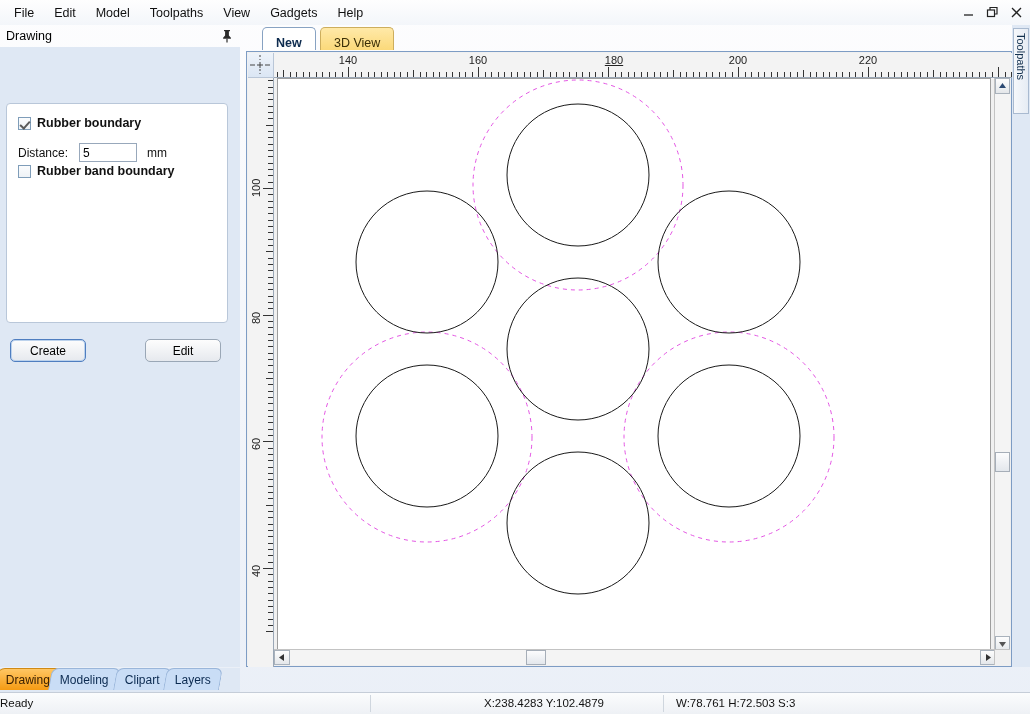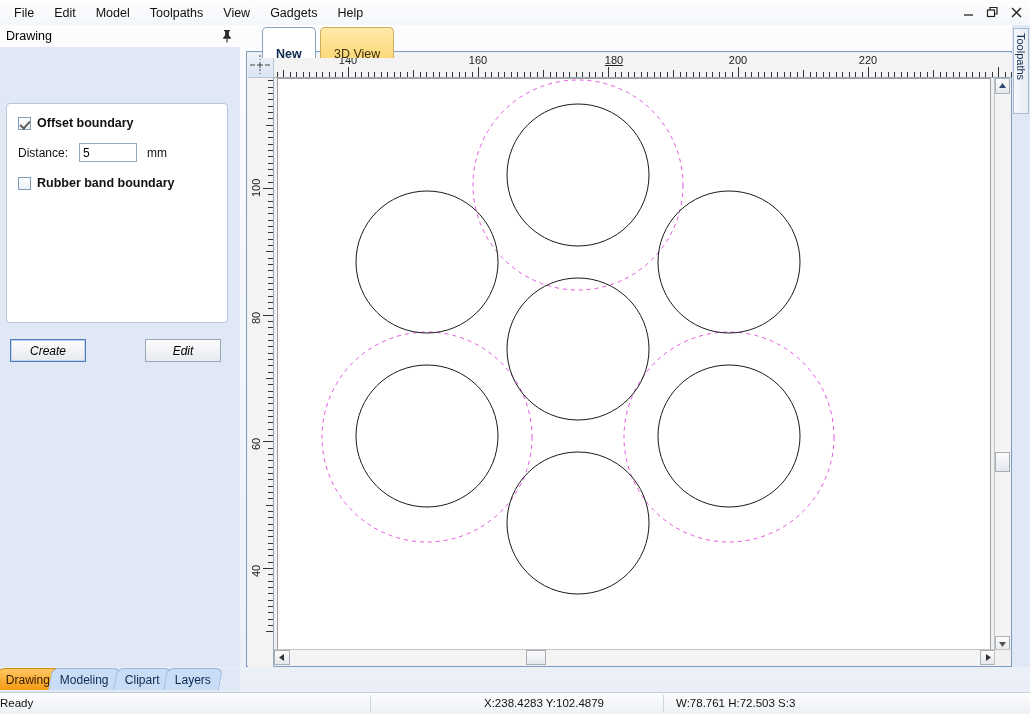--- a/index.html
+++ b/index.html
@@ -34,40 +34,40 @@
   #headercard{position:absolute;left:6px;top:10px;width:222px;height:37px;
     display:flex;align-items:center;background:#fff;
     border:1px solid #b9c7d9;border-radius:5px;box-sizing:border-box;}
   #headercard .hicon{width:42px;height:32px;margin-left:4px;flex:none;}
   #headercard .htxt{font-size:14px;font-weight:bold;color:#1a1a1a;margin-left:6px;}
 
   #optcard{position:absolute;left:6px;top:56px;width:222px;height:220px;
     background:#fff;border:1px solid #b9c7d9;border-radius:4px;box-sizing:border-box;}
   .chkrow{display:flex;align-items:center;padding:0;}
   #chk1{position:absolute;left:11px;top:12px;}
-  #chk2{position:absolute;left:11px;top:72px;justify-content:center;}
+  #chk2{position:absolute;left:11px;top:60px;justify-content:center;}
   .cbox{width:13px;height:13px;border:1px solid #7f9db9;background:#fff;
     display:inline-block;position:relative;box-sizing:border-box;flex:none;
     background:linear-gradient(#fbfcfd,#eef2f6);}
   .cbox.checked::after{content:"";position:absolute;left:3px;top:1px;width:4px;height:8px;
     border:solid #5a5a5a;border-width:0 2px 2px 0;transform:rotate(42deg);}
   .cblabel{font-size:12.5px;font-weight:bold;margin-left:6px;color:#111;}
   #distrow{position:absolute;left:11px;top:39px;display:flex;align-items:center;}
   #distrow .dlbl{font-size:12px;color:#111;}
   #distinput{width:58px;height:19px;margin-left:11px;border:1px solid #98a8bb;
     background:#fff;font-size:12px;font-family:"Liberation Sans",sans-serif;
     padding:1px 3px;box-sizing:border-box;color:#000;}
   #distunit{font-size:12px;margin-left:10px;color:#111;}
   #desc{position:absolute;left:14px;top:90px;width:196px;font-size:11.5px;
     line-height:14.5px;color:#111;}
 
   #createbtn,#closebtn{position:absolute;top:292px;height:23px;width:76px;
     font-size:12px;font-family:"Liberation Sans",sans-serif;color:#000;
     background:linear-gradient(#fdfdfd,#e6e9ee);
-    border:1px solid #9aa7b6;border-radius:0;cursor:default;font-style:italic;}
+    border:1px solid #9aa7b6;border-radius:5px;cursor:default;}
   #createbtn{left:10px;border-color:#4f7ec0;box-shadow:0 0 0 1px #bcd2ec inset;}
   #closebtn{left:145px;}
 
   
   #lefttabs{position:absolute;left:0;top:668px;width:240px;height:24px;
     background:#dfe8f4;}
   .ltab{position:absolute;top:0;height:22px;line-height:22px;font-size:12px;
     padding:0 9px;box-sizing:border-box;cursor:default;color:#0b2a50;
     background:#c9ddf6;border:1px solid #9ab6da;border-bottom:none;
     border-radius:7px 7px 0 0;transform:skewX(-10deg);}
@@ -83,21 +83,21 @@
     background:linear-gradient(90deg,#f6f8fb,#e6ecf4);
     border:1px solid #a9bad0;border-radius:0 0 0 0;box-sizing:border-box;}
   #rtab span{display:block;font-size:11px;white-space:nowrap;color:#13314f;
     transform:rotate(90deg);transform-origin:left top;
     position:absolute;left:13px;top:4px;}
 
   
   #docarea{position:absolute;left:246px;top:25px;width:766px;height:642px;}
   #tabstrip{position:absolute;left:0;top:0;width:766px;height:27px;}
   .dtab{position:absolute;top:2px;height:23px;line-height:23px;font-size:12.5px;
-    padding:15px 13px;box-sizing:border-box;border:1px solid #9bb0c9;
+    padding:4px 13px;box-sizing:border-box;border:1px solid #9bb0c9;
     border-bottom:none;border-radius:5px 5px 0 0;cursor:default;}
   .dtab.new{left:16px;background:#fff;font-weight:bold;color:#0d2b4e;z-index:3;
     border-color:#87a2c2;}
   .dtab.d3{left:74px;background:linear-gradient(#ffe9a8,#fbd97a);
     border-color:#cdae5d;color:#3a2e06;z-index:2;}
 
   #viewframe{position:absolute;left:0;top:26px;width:766px;height:616px;
     border:1px solid #7d9cc4;background:#f0f0f0;box-sizing:border-box;}
 
   #corner{position:absolute;left:1px;top:1px;width:26px;height:25px;
@@ -190,21 +190,21 @@
     </div>
   </div>
 
   <div id="leftpanel">
 
 
     <div id="optcard">
 
       <div id="chk1" class="chkrow">
         <span class="cbox checked"></span>
-        <span class="cblabel">Offset boundary</span>
+        <span class="cblabel">Rubber boundary</span>
       </div>
 
       <div id="distrow">
         <span class="dlbl">Distance:</span>
         <input id="distinput" type="text" value="5" style="">
         <span id="distunit">mm</span>
       </div>
 
       <div id="chk2" class="chkrow">
         <span class="cbox"></span>

